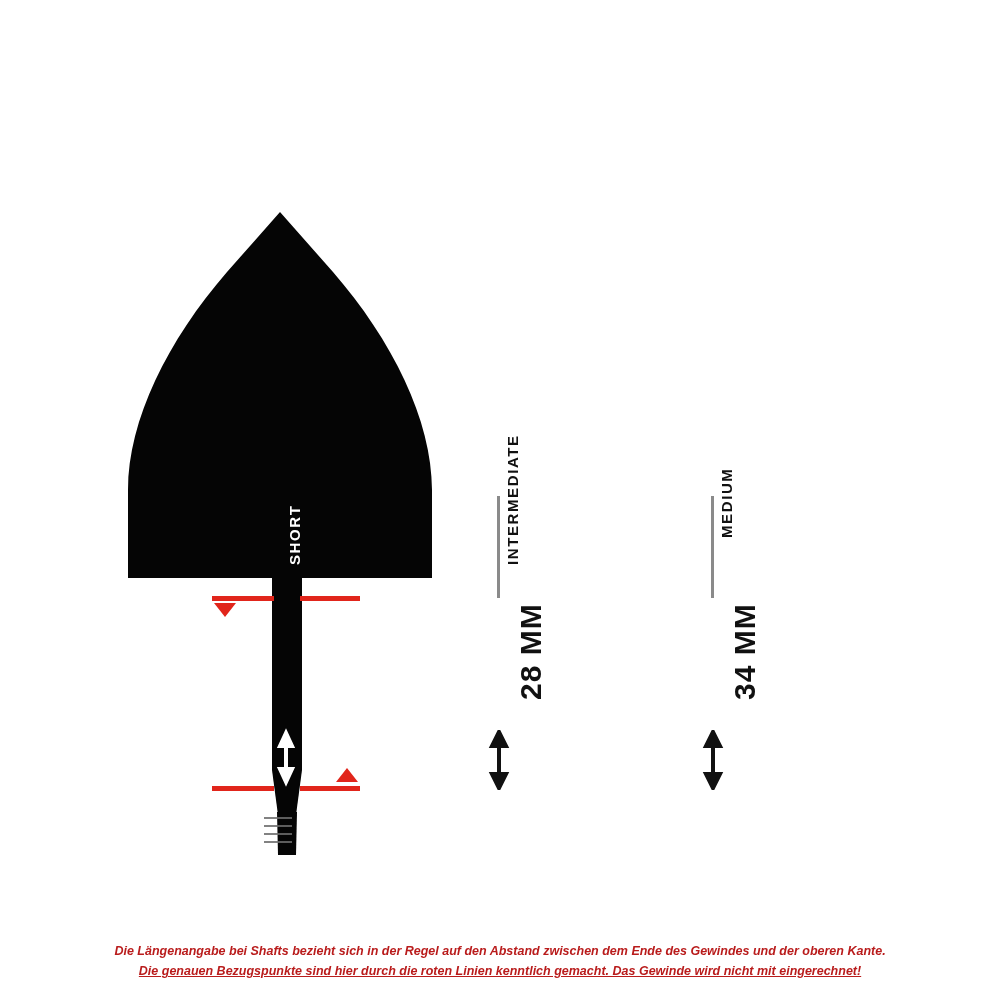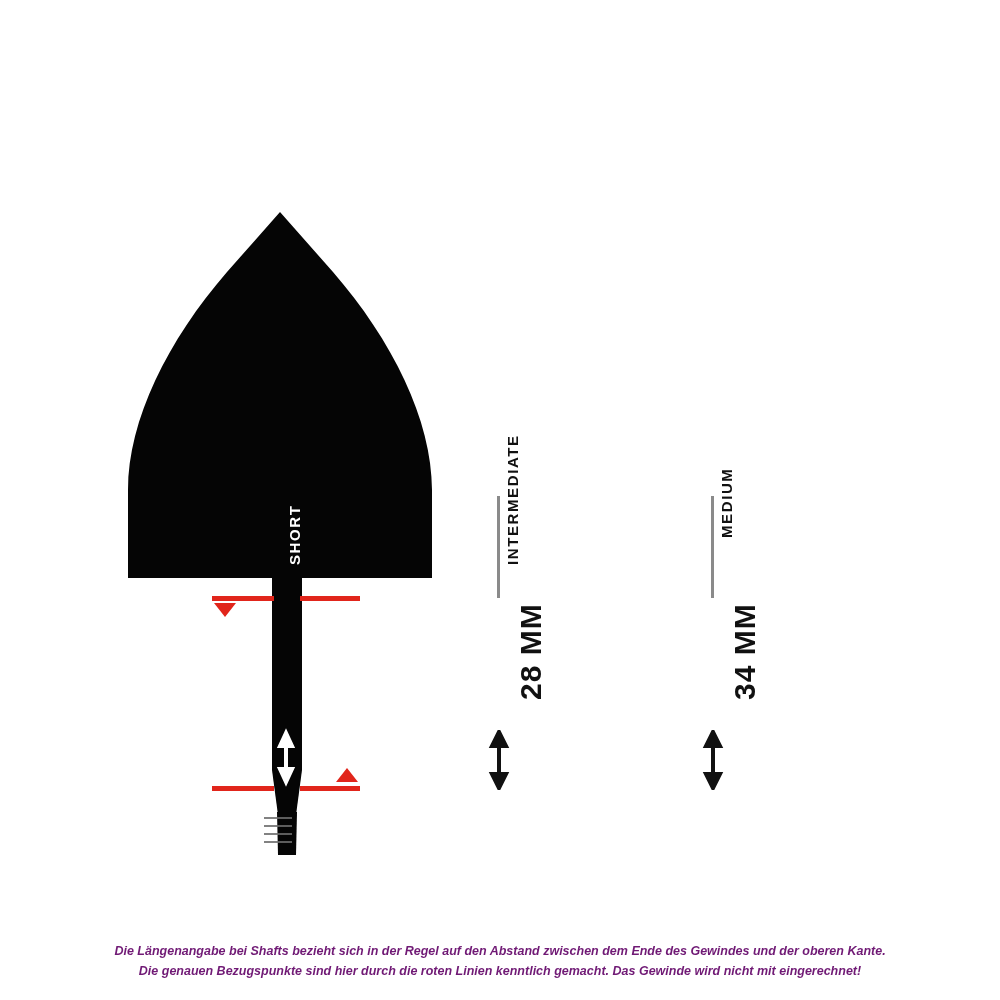--- a/index.html
+++ b/index.html
@@ -91,21 +91,21 @@
 
   
   .footnote {
     position: absolute;
     left: 0;
     width: 1000px;
     text-align: center;
     font-size: 12.5px;
     font-style: italic;
     font-weight: bold;
-    color: #701a75;
+    color: #b91c1c;
     line-height: 1.55;
   }
 </style>
 </head>
 <body>
 
 <div id="stage">
 
   <div class="dart-group">
     <svg width="1000" height="1000" viewBox="0 0 1000 1000">
@@ -183,15 +183,15 @@
   <div class="vlabel size" style="left:730px; top:700px;">34 MM</div>
   <svg class="arrow" width="30" height="60" style="left:698px; top:730px;">
     <g stroke="#111111" stroke-width="4" fill="#111111">
       <line x1="15" y1="12" x2="15" y2="48"></line>
       <polygon points="15,2 8,16 22,16"></polygon>
       <polygon points="15,58 8,44 22,44"></polygon>
     </g>
   </svg>
 
   <div class="footnote" style="top:942px;">Die Längenangabe bei Shafts bezieht sich in der Regel auf den Abstand zwischen dem Ende des Gewindes und der oberen Kante.</div>
-  <div class="footnote" style="top:962px;">Die genauen Bezugspunkte sind hier durch die roten Linien kenntlich gemacht. Das Gewinde wird nicht mit eingerechnet!</div>
+  <div class="footnote" style="top:962px;text-decoration:underline;">Die genauen Bezugspunkte sind hier durch die roten Linien kenntlich gemacht. Das Gewinde wird nicht mit eingerechnet!</div>
 
 </div>
 
 </body></html>

